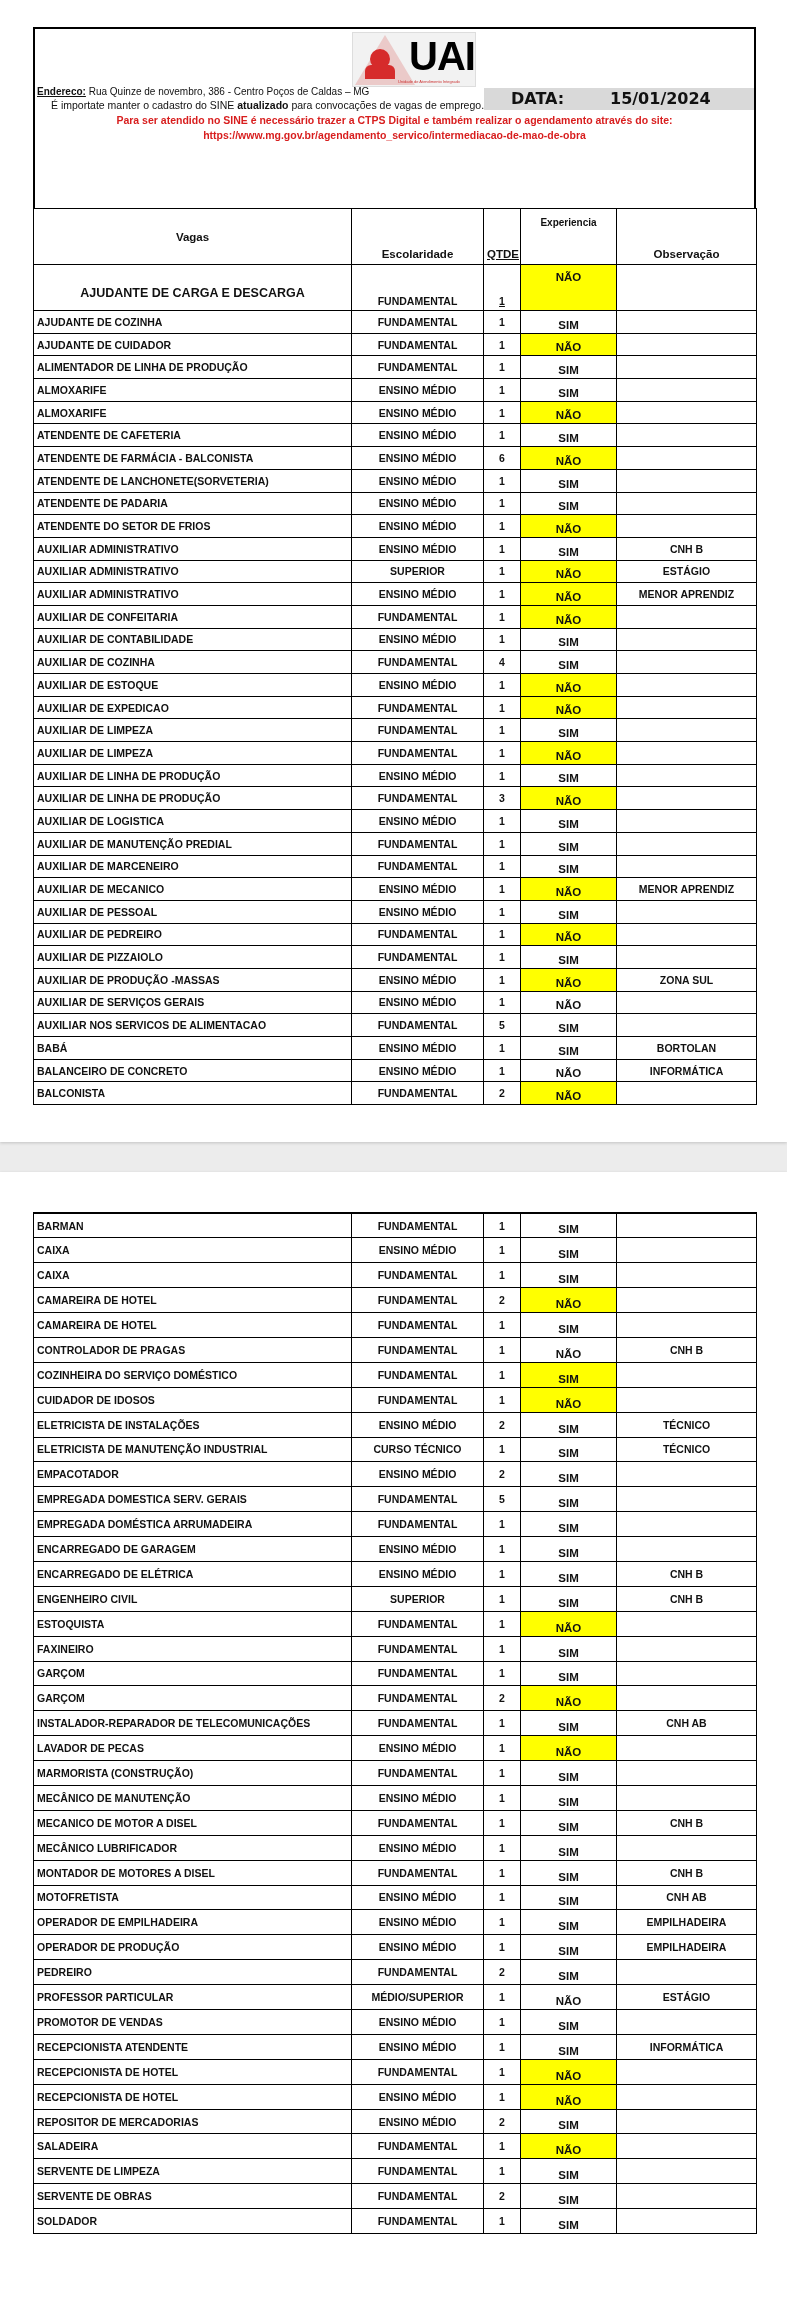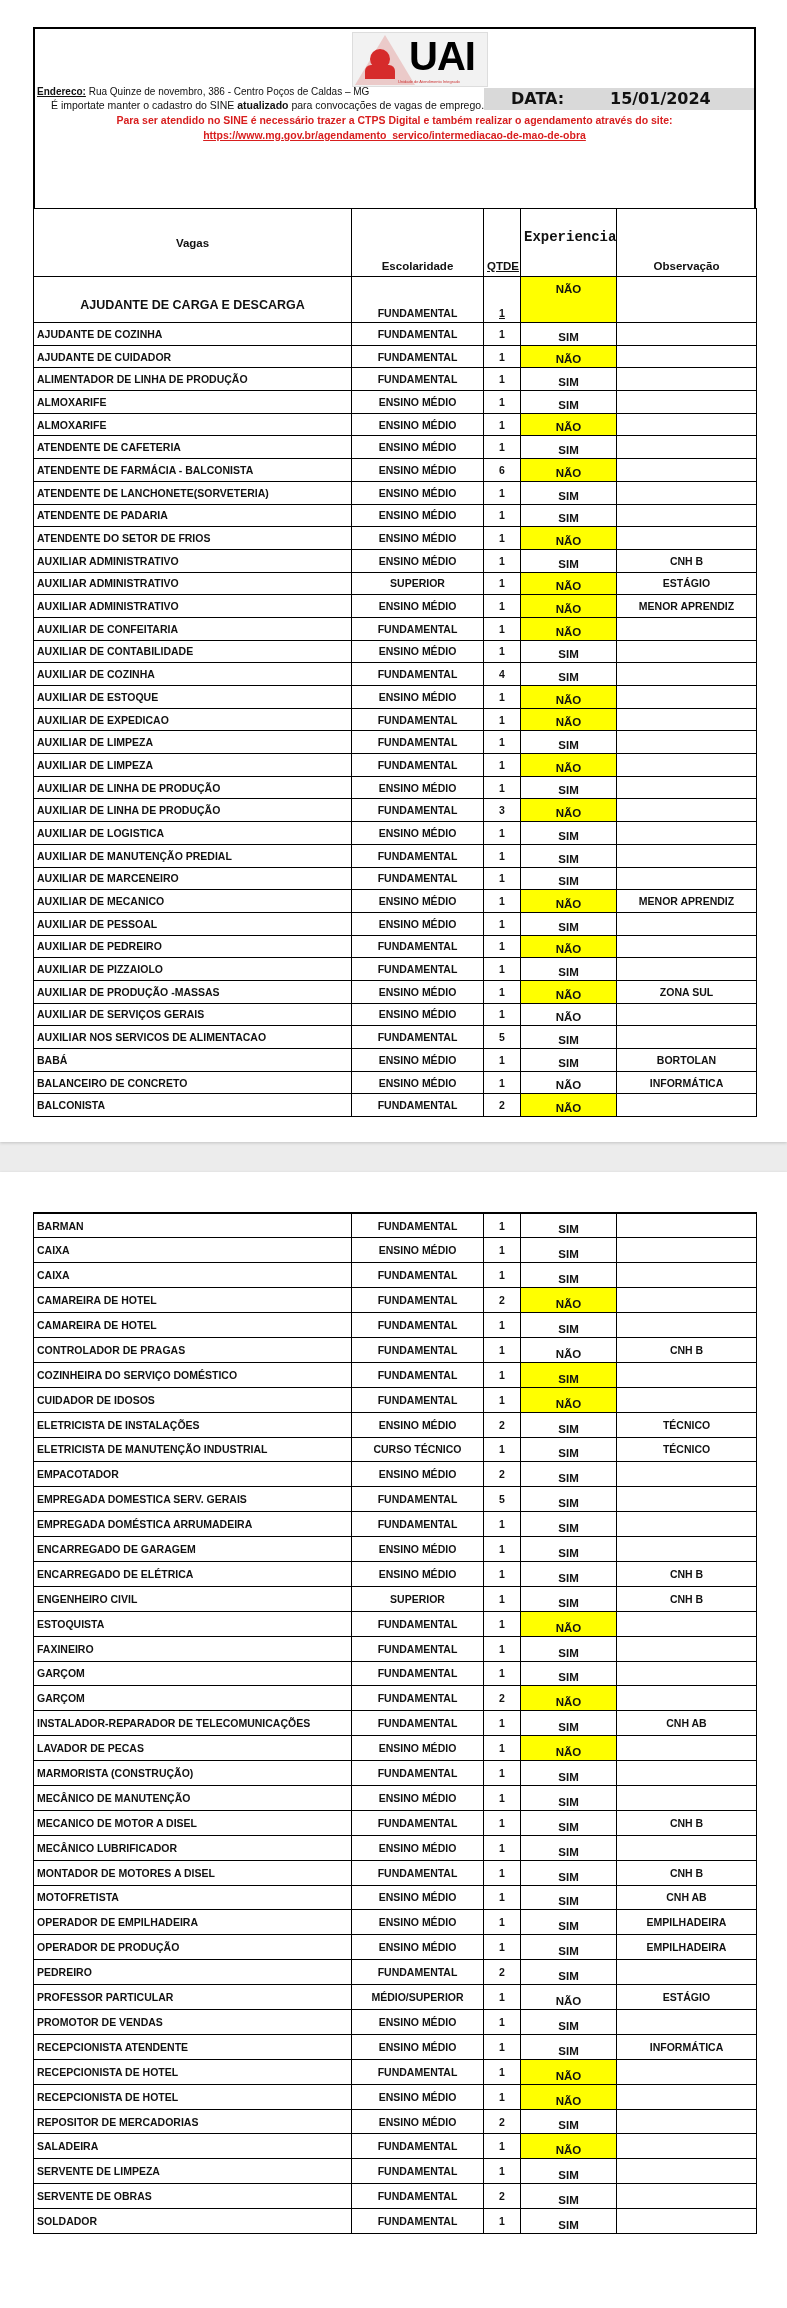--- a/index.html
+++ b/index.html
@@ -4,48 +4,48 @@
 <style>
   html, body { margin: 0; padding: 0; }
   body { width: 787px; height: 2308px; background: #ececec; font-family: "Liberation Sans", sans-serif; color: #111; overflow: hidden; position: relative; }
   .page { position: absolute; left: 0; width: 787px; background: #fff; box-shadow: 0 1px 3px rgba(0,0,0,0.18); }
   #page1 { top: 0; height: 1142px; }
   #page2 { top: 1172px; height: 1244px; text-decoration: underline; }
   .sheet { position: absolute; left: 33px; width: 723px; }
   #page1 .sheet { top: 27px; }
   #page2 .sheet { top: 40px; }
   .header-block { position: relative; height: 181px; border: 2px solid #000; border-bottom: none; box-sizing: border-box; }
-  .logo { position: absolute; left: 317px; top: 3px; width: 136px; height: 55px; background: #f2f2f2; border: 1px solid #ddd; box-sizing: border-box; overflow: hidden; }
+  .logo { position: absolute; left: 317px; top: 3px; width: 124px; height: 55px; background: #f2f2f2; border: 1px solid #ddd; box-sizing: border-box; overflow: hidden; }
   .logo .tri { position: absolute; left: 2px; top: 2px; width: 0; height: 0; border-left: 30px solid transparent; border-right: 30px solid transparent; border-bottom: 50px solid #d9534f; opacity: 0.25; }
   .logo .person { position: absolute; left: 17px; top: 16px; width: 20px; height: 20px; border-radius: 50%; background: #d62b2b; }
   .logo .body { position: absolute; left: 12px; top: 32px; width: 30px; height: 14px; background: #d62b2b; border-radius: 6px 6px 0 0; }
   .logo .uai { position: absolute; left: 56px; top: 0px; font-size: 40px; font-weight: bold; color: #000; letter-spacing: -1px; line-height: 46px; }
   .logo .sub { position: absolute; left: 45px; bottom: 2px; font-size: 4px; color: #c33; }
   .date-bar { position: absolute; left: 449px; top: 59px; width: 270px; height: 22px; background: #d9d9d9; font-size: 16px; font-weight: bold; font-family: "DejaVu Sans", sans-serif; }
   .date-bar .lbl { position: absolute; left: 27px; top: 1px; }
   .date-bar .val { position: absolute; left: 126px; top: 1px; }
   .addr { position: absolute; left: 2px; top: 56px; font-size: 10px; line-height: 14px; }
   .addr u { font-weight: bold; }
   .notice { position: absolute; left: 16px; top: 69px; font-size: 10.5px; line-height: 14px; }
   .red { position: absolute; left: 0; width: 100%; text-align: center; color: #d81e1e; font-weight: bold; font-size: 10.5px; line-height: 14px; }
   .red.l1 { top: 84px; }
-  .red.l2 { top: 99px; text-decoration: underline; }
+  .red.l2 { top: 99px; }
   table { border-collapse: collapse; width: 723px; table-layout: fixed; }
   td, th { border: 1.5px solid #000; padding: 0 3px; font-size: 10.5px; font-weight: bold; overflow: hidden; white-space: nowrap; }
   th { height: 47px; font-size: 11.5px; }
   col.c1 { width: 318px; } col.c2 { width: 132px; } col.c3 { width: 37px; } col.c4 { width: 96px; } col.c5 { width: 140px; }
   td.vaga { text-align: left; vertical-align: middle; }
   td.esc { text-align: center; }
   td.qt { text-align: center; }
   td.exp { text-align: center; vertical-align: bottom; padding-bottom: 2px; font-size: 11.5px; }
   td.exp.hl { background: #ffff00; }
   td.obs { text-align: center; }
   .th-vagas { vertical-align: middle; }
   .th-esc, .th-qt, .th-obs { vertical-align: bottom; padding-bottom: 4px; }
-  .th-exp { vertical-align: top; padding-top: 20px; font-size: 14px; font-family: Liberation Mono, monospace; }
+  .th-exp { vertical-align: top; padding-top: 8px; font-size: 10px; }
   .th-qt span { text-decoration: underline; }
   #t1 tbody tr { height: 22.7px; }
   #t1 tbody tr.first { height: 46px; }
   #t1 tbody tr.first td.vaga { text-align: center; font-size: 12.5px; vertical-align: top; padding-top: 21px; }
   #t1 tbody tr.first td.esc, #t1 tbody tr.first td.qt { vertical-align: bottom; padding-bottom: 3px; }
   #t1 tbody tr.first td.qt span { text-decoration: underline; }
   #t1 tbody tr.first td.exp { vertical-align: top; padding-top: 6px; }
   #t2 tbody tr { height: 24.9px; }
   .sheet2 table { border-top: 2px solid #000; }
 </style>

